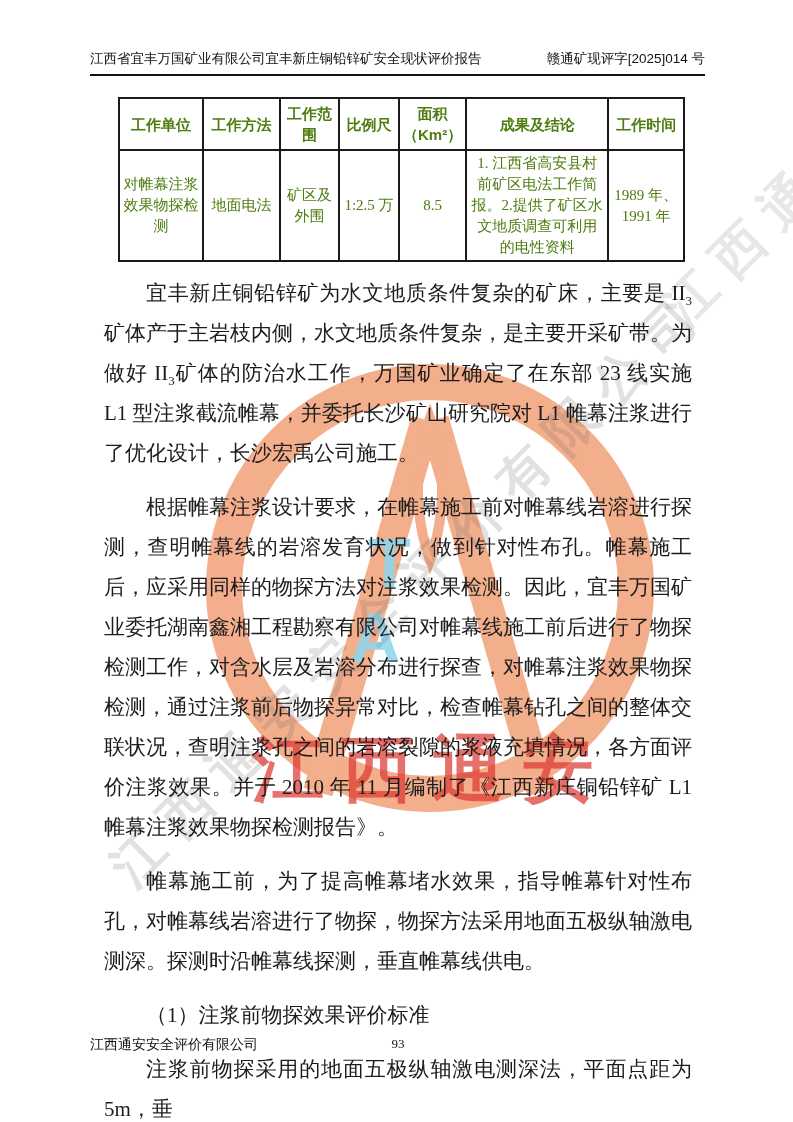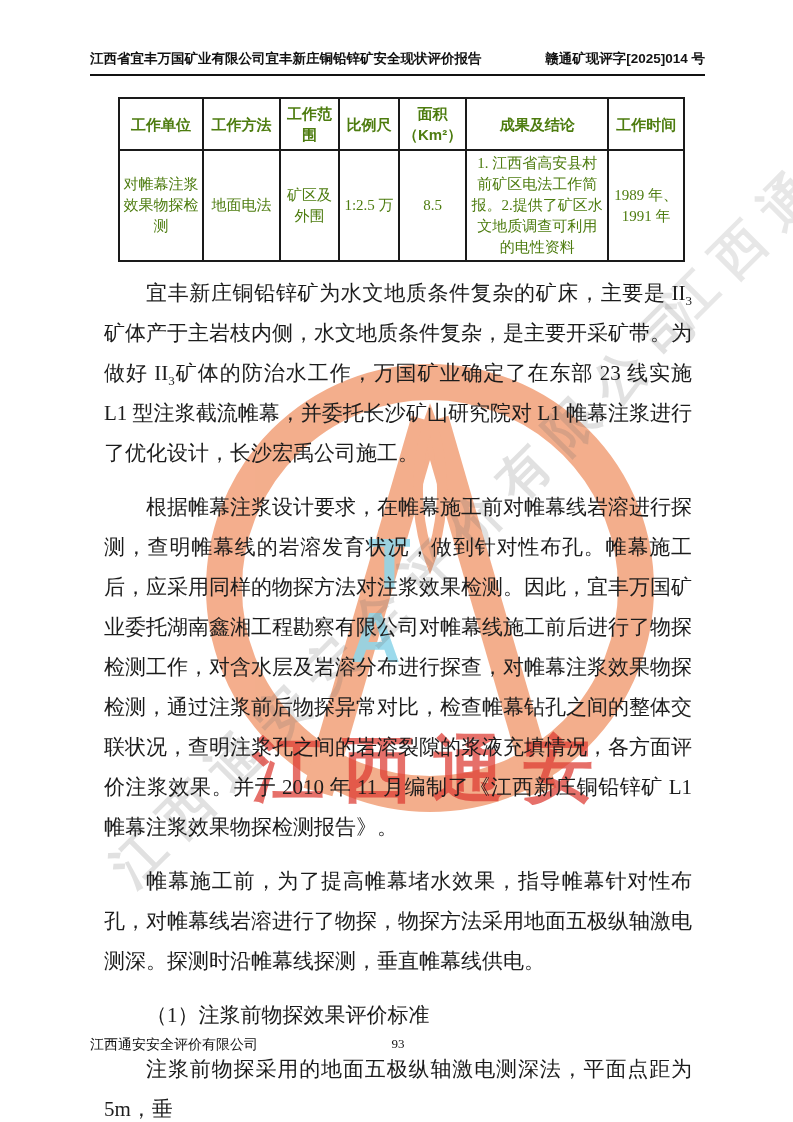--- a/index.html
+++ b/index.html
@@ -33,21 +33,21 @@
     letter-spacing:18px;
     color:#dd3a32;opacity:0.72;
     white-space:nowrap;
   }
   
   .content{position:relative;z-index:1;}
   .doc-header{
     position:absolute;left:90px;top:50px;width:615px;
     display:flex;justify-content:space-between;align-items:flex-end;
     font-family:"Liberation Sans","DejaVu Sans",sans-serif;
-    font-weight:bold;font-size:13.5px;color:#111;
+    font-weight:normal;font-size:13.5px;color:#111;
     border-bottom:2px solid #111;
     padding-bottom:6px;
   }
   .doc-table{
     position:absolute;left:118px;top:97px;
     border-collapse:collapse;table-layout:fixed;
     font-size:15px;color:#4d7c0f;
   }
   .doc-table th,.doc-table td{
     border:2px solid #1a1a1a;

